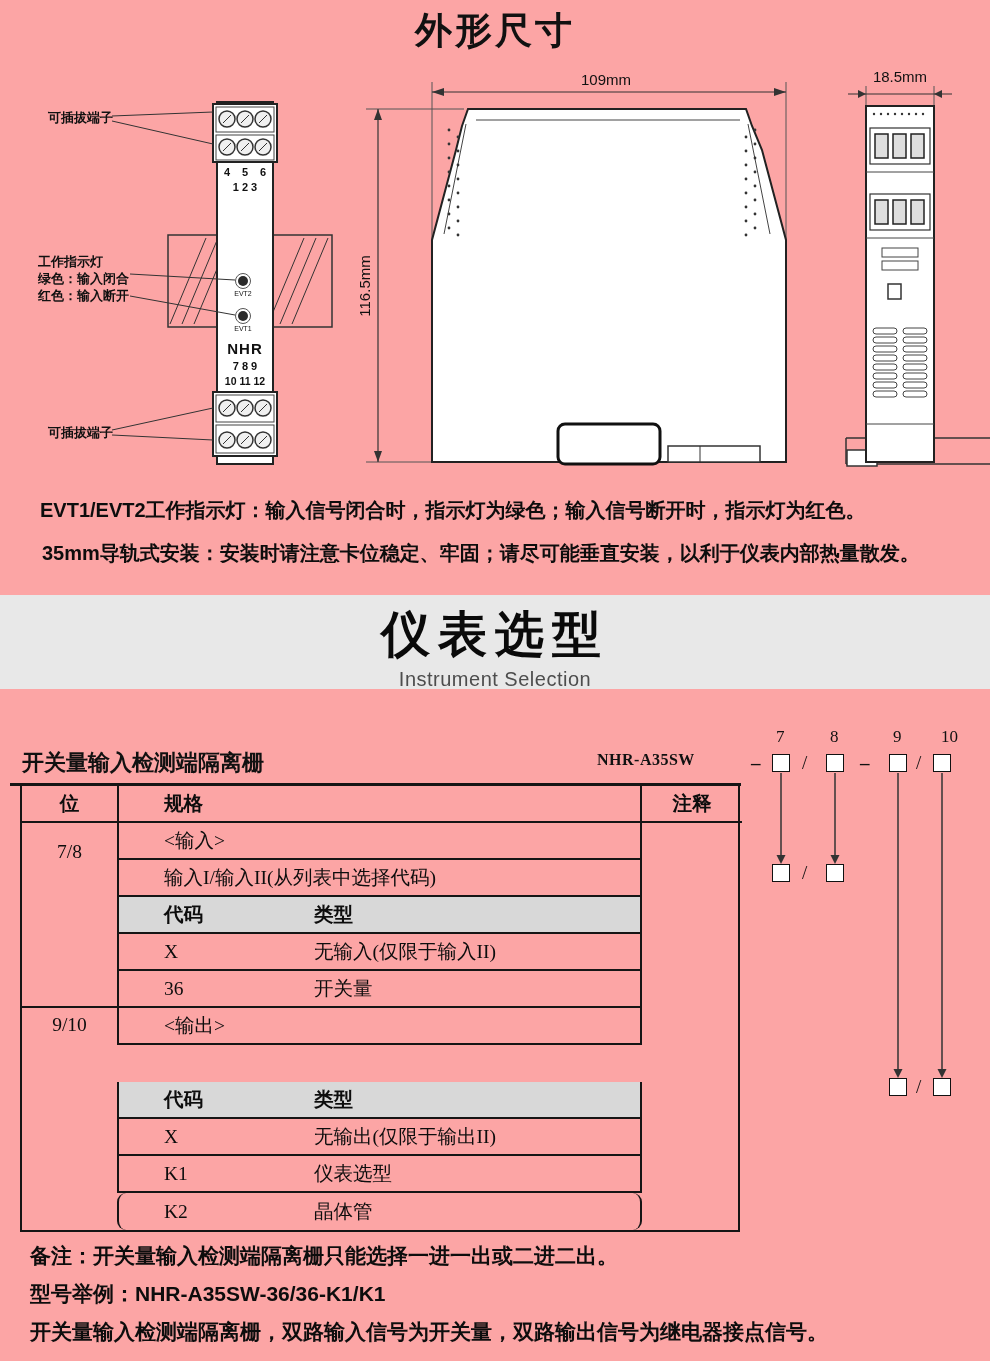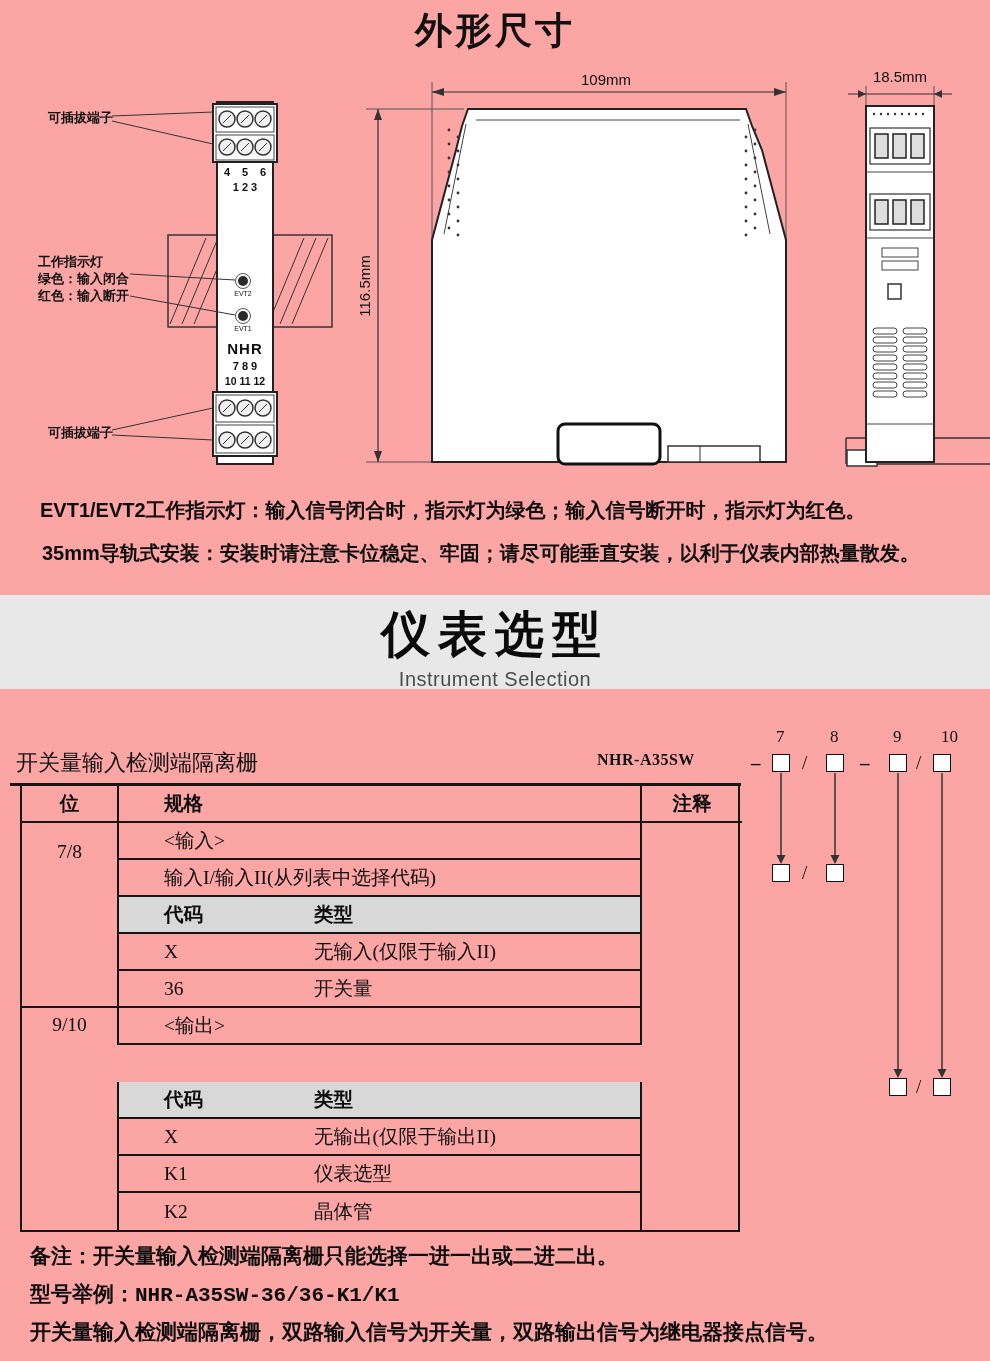--- a/index.html
+++ b/index.html
@@ -10,21 +10,21 @@
   .dim-title{top:6px;left:0;width:990px;text-align:center;font-size:37px;font-weight:800;letter-spacing:3px;}
   .drawings{top:52px;left:0;}
   .drawings text{font-family:"Liberation Sans","DejaVu Sans",sans-serif;fill:#111;}
   .note-line{font-size:20px;font-weight:700;color:#0d0d0d;white-space:nowrap;}
   .note-1{top:497px;left:40px;}
   .note-2{top:540px;left:42px;text-align:right;}
   .banner{top:595px;left:0;width:990px;height:94px;background:#e8e8e8;text-align:center;}
   .banner-title{padding-top:7px;font-size:49px;font-weight:900;letter-spacing:8px;color:#0a0a0a;}
   .banner-sub{font-size:20px;color:#4d4d4d;letter-spacing:.5px;}
   .serif{font-family:"Liberation Serif","DejaVu Serif",serif;}
-  .prod-name{top:748px;left:16px;font-size:22px;font-weight:400;}
+  .prod-name{top:748px;left:22px;font-size:22px;font-weight:700;}
   .model-code{top:751px;left:597px;font-size:16px;font-weight:700;letter-spacing:.5px;}
   .digit{top:727px;font-size:17px;font-family:"Liberation Serif","DejaVu Serif",serif;}
   .d7{left:776px;}.d8{left:830px;}.d9{left:893px;}.d10{left:934px;margin-left:7px;}
   .cbox{width:18px;height:18px;border:1.6px solid #111;background:#fff;}
   .b1{left:772px;top:754px;}.b2{left:826px;top:754px;}.b3{left:889px;top:754px;}.b4{left:933px;top:754px;}
   .p1a{left:772px;top:864px;}.p1b{left:826px;top:864px;}.p2a{left:889px;top:1078px;}.p2b{left:933px;top:1078px;}
   .sep{font-size:19px;font-family:"Liberation Serif","DejaVu Serif",serif;}
   .dash1{left:751px;top:752px;font-weight:700;}
   .dash2{left:860px;top:752px;font-weight:700;}
   .sl1{left:802px;top:752px;}.sl2{left:916px;top:752px;}
@@ -36,23 +36,23 @@
   .tcell{display:flex;align-items:center;border-bottom:2px solid #151515;}
   .th{font-weight:700;justify-content:center;}
   .spec{grid-column:2;border-left:2px solid #151515;border-right:2px solid #151515;padding-left:45px;}
   .spec-h{justify-content:flex-start;}
   .code-span{flex:0 0 150px;}
   .gray-row{background:#d8d8d8;font-weight:700;}
   .pos-cell{grid-column:1;display:flex;justify-content:center;align-items:flex-start;padding-top:6px;}
   .pos-78{grid-row:2/7;border-bottom:2px solid #151515;margin-top:12px;}
   .pos-910{grid-row:7/13;border-bottom:none;}
   .note-col{grid-column:3;grid-row:2/13;}
-  .no-bb{border-bottom:none;}
+  .no-bb{border-bottom:none;border-radius:9px;}
   .overlay{pointer-events:none;}
-  .foot{font-size:21px;font-weight:700;color:#0d0d0d;white-space:nowrap;font-family:Liberation Mono, monospace;}
+  .foot{font-size:21px;font-weight:700;color:#0d0d0d;white-space:nowrap;}
   .f1{top:1242px;left:30px;}
   .f2{top:1280px;left:30px;}
   .f3{top:1318px;left:30px;}
 </style>
 </head>
 <body>
 
 <div class="page">
 
   <div class="abs dim-title">外形尺寸</div>

